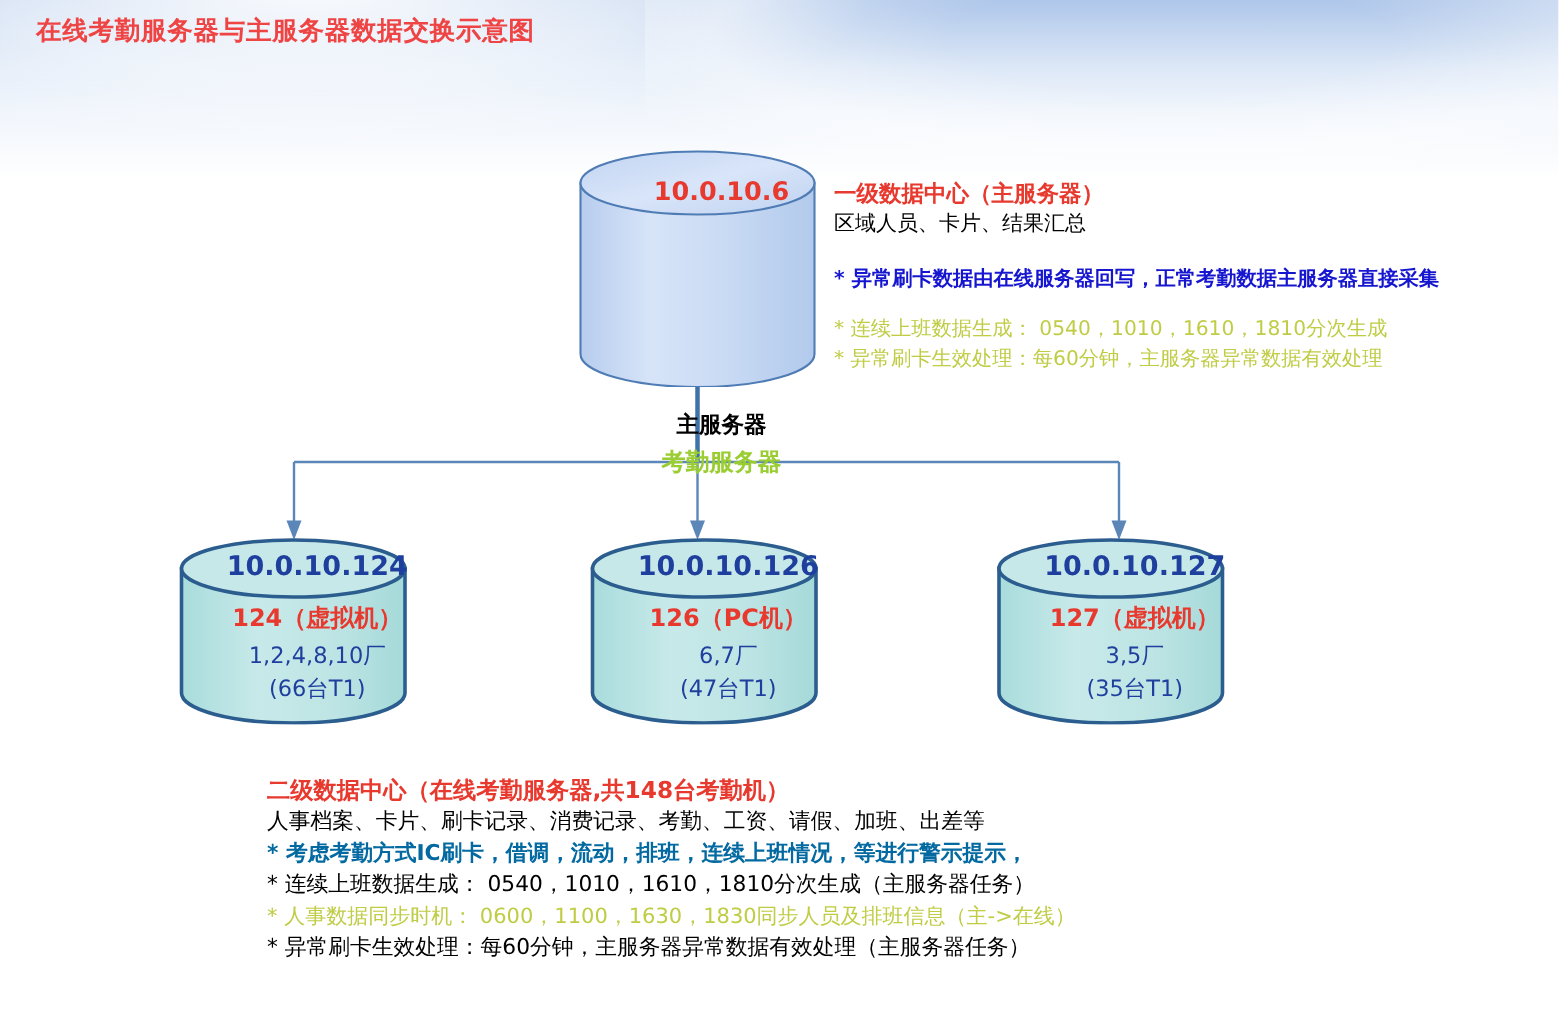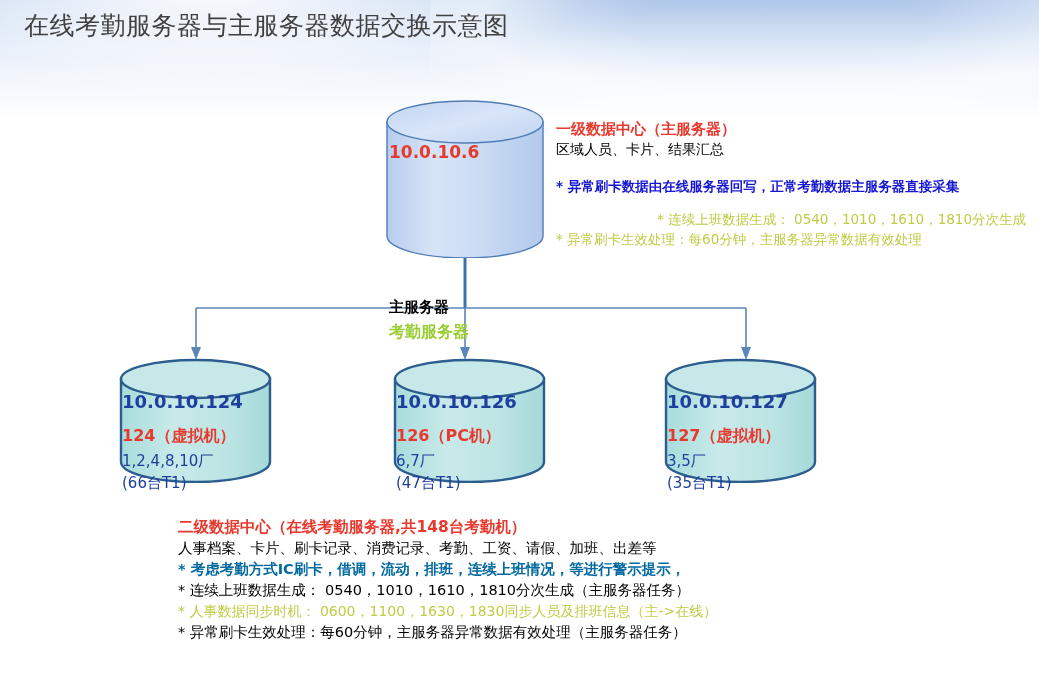--- a/index.html
+++ b/index.html
@@ -30,42 +30,42 @@
     position: absolute;
     left: 430px; top: -60px;
     width: 700px; height: 170px;
     background: radial-gradient(ellipse at 50% 50%, rgba(255,255,255,0.0) 30%, rgba(255,255,255,0.45) 62%, rgba(255,255,255,0) 85%);
   }
 
   #page-title {
     position: absolute;
     left: 24px;
     top: 9px;
-    font-size: 25px;
-    font-weight: normal;
-    color: #404040;
+    font-size: 17px;
+    font-weight: bold;
+    color: #ef4444;
     letter-spacing: 0.5px;
     white-space: nowrap;
     z-index: 5;
   }
 
   
   .cylinder {
     position: absolute;
   }
   .cyl-svg {
     position: absolute;
     left: 0; top: 0;
   }
   .cyl-text {
     position: absolute;
-    left: 4px;
+    left: 16px;
     width: 100%;
-    white-space: nowrap;
-    margin-top: 24px;
+    text-align: center;
+    white-space: nowrap;
   }
 
   
   #main-server { left: 385px; top: 100px; width: 160px; height: 158px; }
   #main-server-ip {
     top: 18px;
     font-size: 17px;
     font-weight: bold;
     color: #e8392e;
   }
@@ -144,21 +144,21 @@
     white-space: nowrap;
     line-height: 18px;
     margin-top: 18px;
   }
   .note-olive {
     font-size: 13.5px;
     color: #bfcc44;
     white-space: nowrap;
     line-height: 20px;
   }
-  #right-notes .note-olive.first { margin-top: 14px; text-align: right; }
+  #right-notes .note-olive.first { margin-top: 14px; }
 
   
   #bottom-notes {
     position: absolute;
     left: 178px;
     top: 517px;
     width: 780px;
   }
   .b-h {
     font-size: 15.5px;

